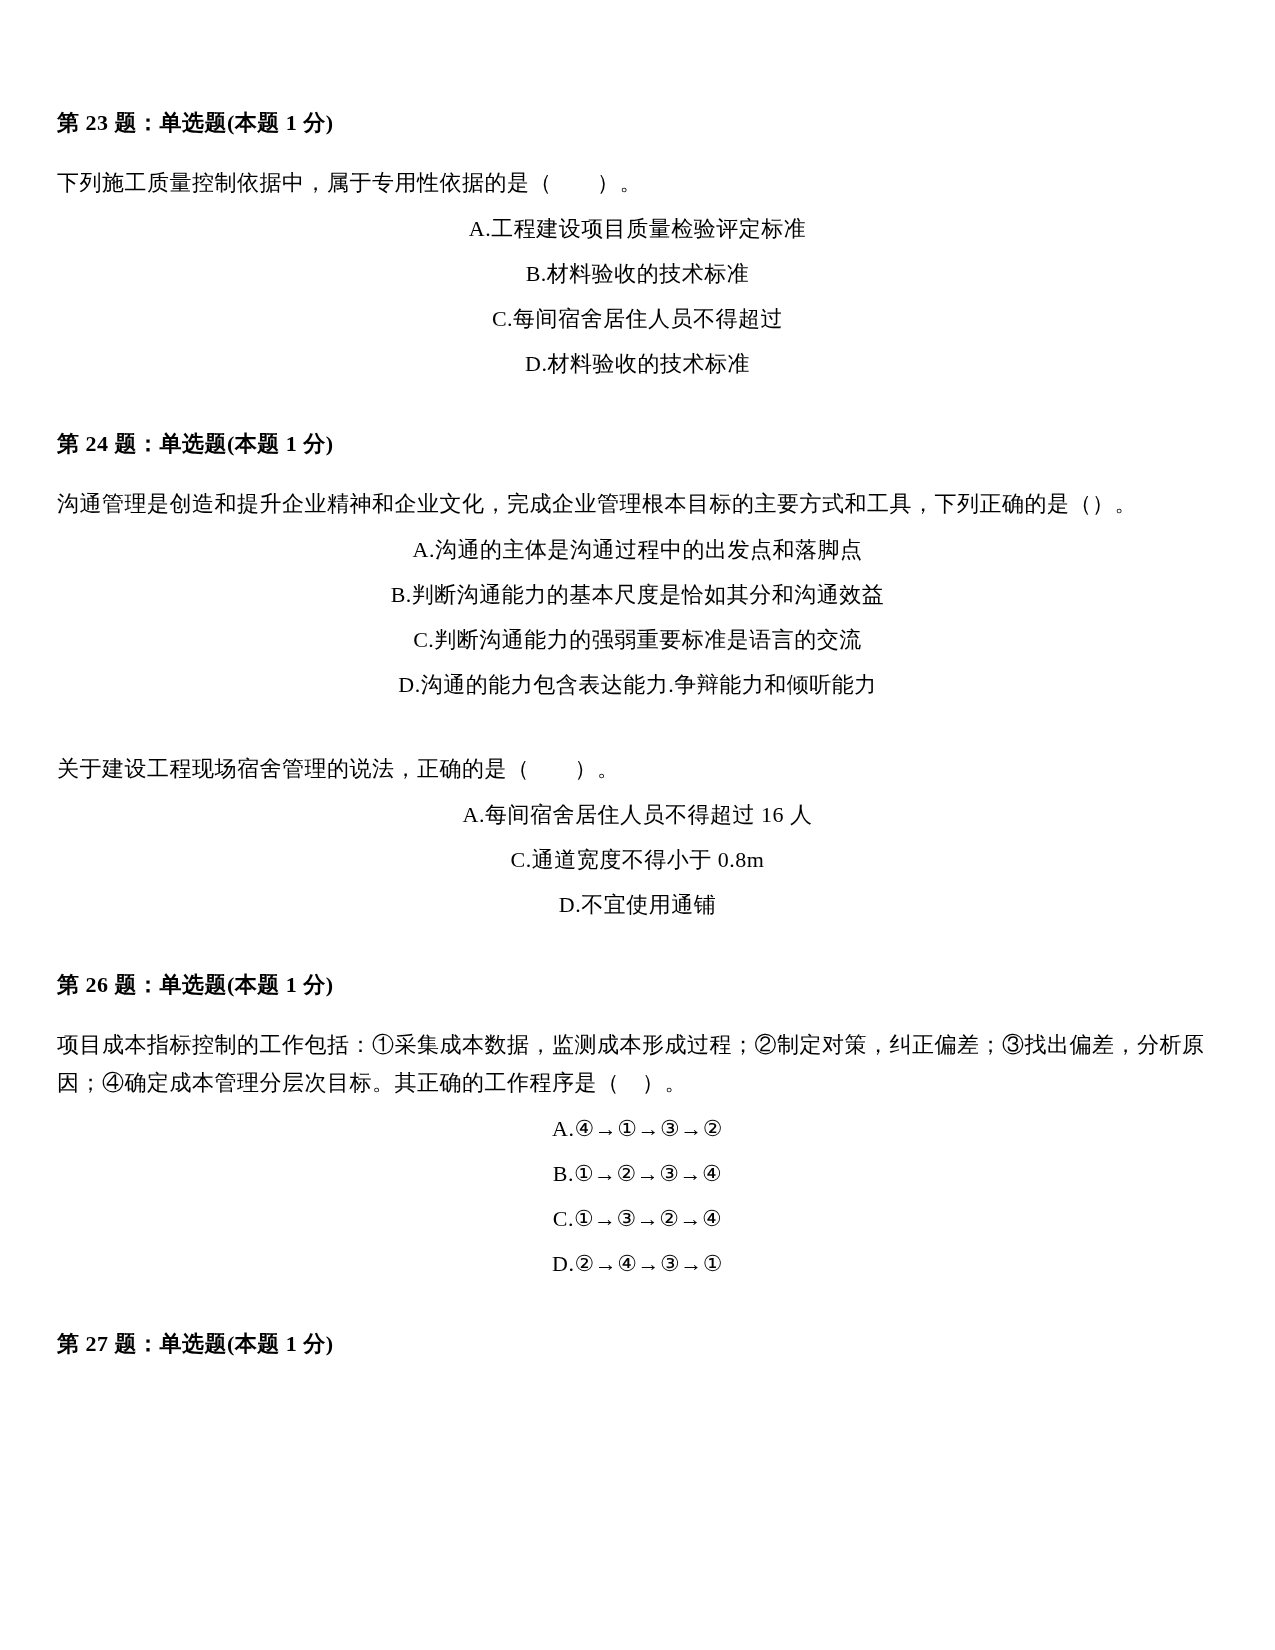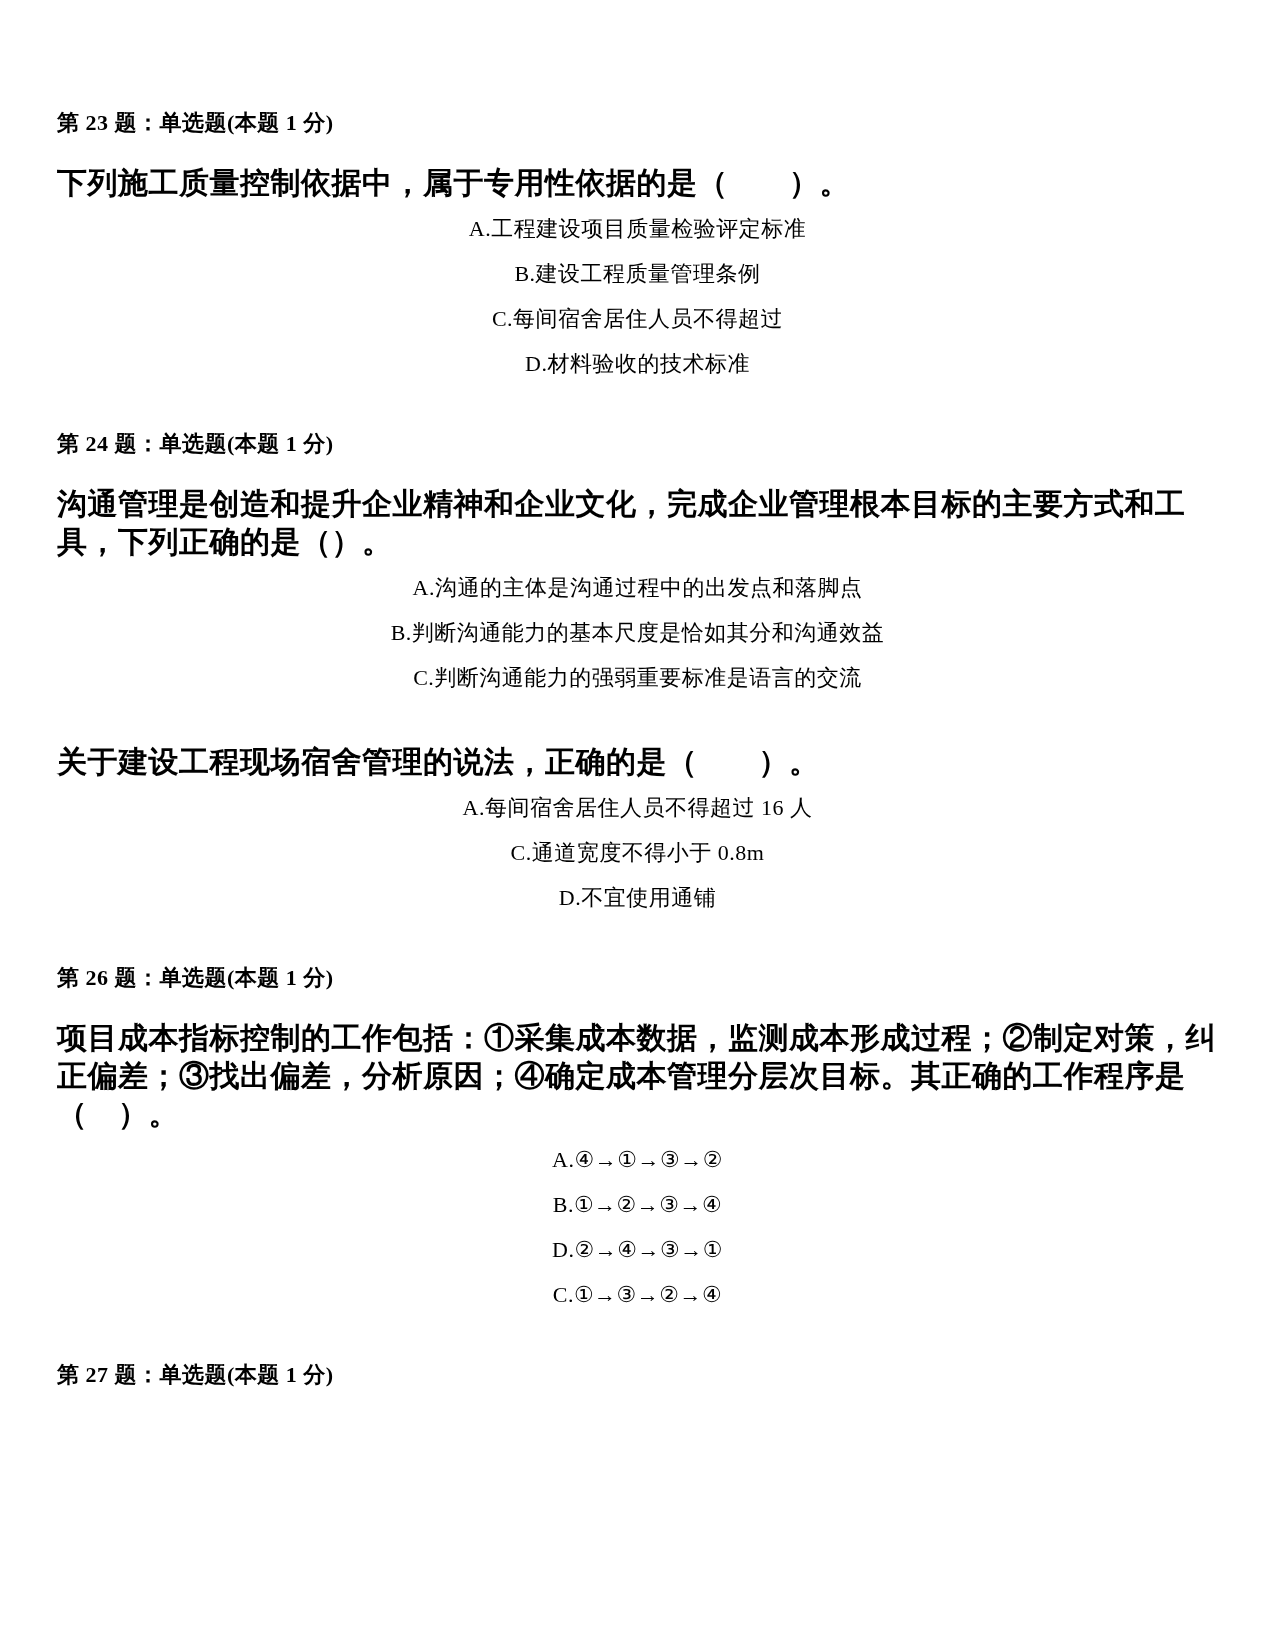--- a/index.html
+++ b/index.html
@@ -25,22 +25,22 @@
     margin: 0 0 50px 0;
   }
   .q-header {
     font-size: 22px;
     font-weight: bold;
     line-height: 30px;
     margin: 0 0 26px 0;
     letter-spacing: 0.5px;
   }
   .q-stem {
-    font-size: 30px;
-    font-weight: bold;
+    font-size: 22px;
+    font-weight: normal;
     line-height: 38px;
     margin: 0 0 12px 0;
     letter-spacing: 0.5px;
     max-width: 1161px;
   }
   .q-option {
     font-size: 22px;
     font-weight: normal;
     line-height: 30px;
     margin: 0 0 15px 0;
@@ -50,46 +50,47 @@
 </style>
 </head>
 <body>
 
 <div class="page">
 
   <div class="question">
     <div class="q-header">第 23 题：单选题(本题 1 分)</div>
     <div class="q-stem">下列施工质量控制依据中，属于专用性依据的是（　　）。</div>
     <div class="q-option">A.工程建设项目质量检验评定标准</div>
-    <div class="q-option">B.建设工程质量管理条例</div>
+    <div class="q-option">B.材料验收的技术标准</div>
     <div class="q-option">C.每间宿舍居住人员不得超过</div>
     <div class="q-option">D.材料验收的技术标准</div>
   </div>
 
   <div class="question">
     <div class="q-header">第 24 题：单选题(本题 1 分)</div>
     <div class="q-stem">沟通管理是创造和提升企业精神和企业文化，完成企业管理根本目标的主要方式和工具，下列正确的是（）。</div>
     <div class="q-option">A.沟通的主体是沟通过程中的出发点和落脚点</div>
     <div class="q-option">B.判断沟通能力的基本尺度是恰如其分和沟通效益</div>
     <div class="q-option">C.判断沟通能力的强弱重要标准是语言的交流</div>
+    <div class="q-option">D.沟通的能力包含表达能力.争辩能力和倾听能力</div>
   </div>
 
   <div class="question">
     <div class="q-stem">关于建设工程现场宿舍管理的说法，正确的是（　　）。</div>
     <div class="q-option">A.每间宿舍居住人员不得超过 16 人</div>
     <div class="q-option">C.通道宽度不得小于 0.8m</div>
     <div class="q-option">D.不宜使用通铺</div>
   </div>
 
   <div class="question">
     <div class="q-header">第 26 题：单选题(本题 1 分)</div>
     <div class="q-stem">项目成本指标控制的工作包括：①采集成本数据，监测成本形成过程；②制定对策，纠正偏差；③找出偏差，分析原因；④确定成本管理分层次目标。其正确的工作程序是（　）。</div>
     <div class="q-option">A.④→①→③→②</div>
     <div class="q-option">B.①→②→③→④</div>
+    <div class="q-option">C.①→③→②→④</div>
     <div class="q-option">D.②→④→③→①</div>
-    <div class="q-option">C.①→③→②→④</div>
   </div>
 
   <div class="question">
     <div class="q-header">第 27 题：单选题(本题 1 分)</div>
   </div>
 
 </div>
 
 </body></html>

